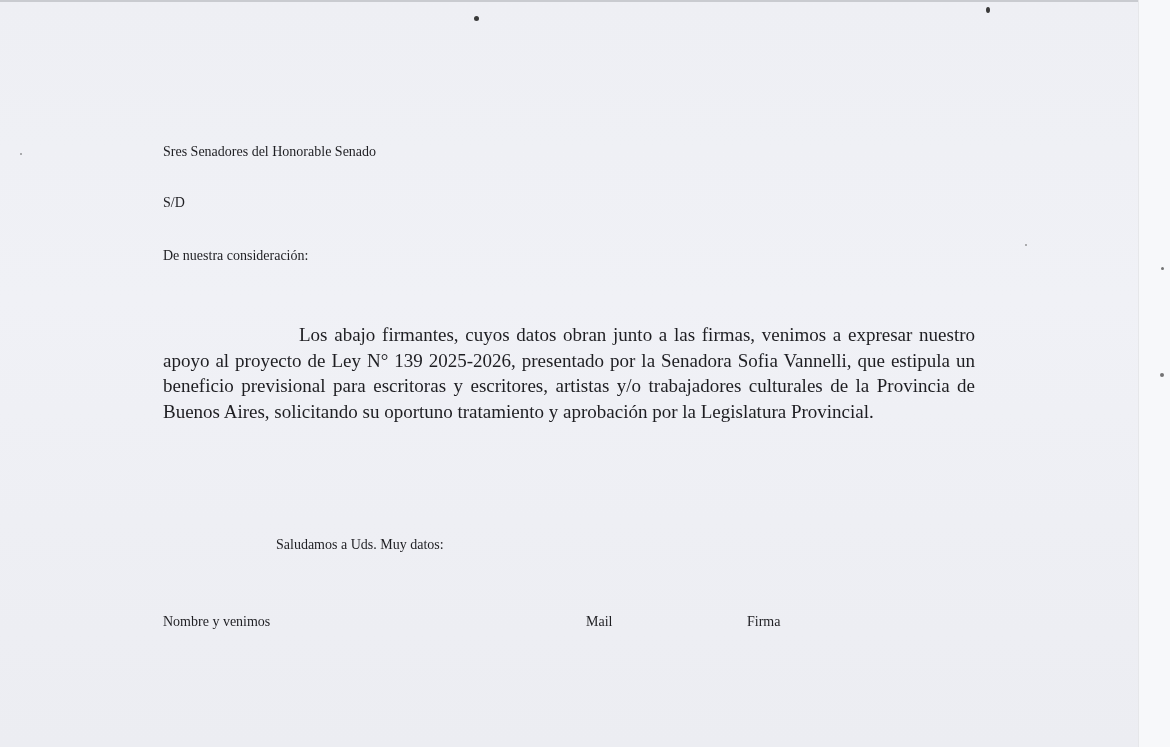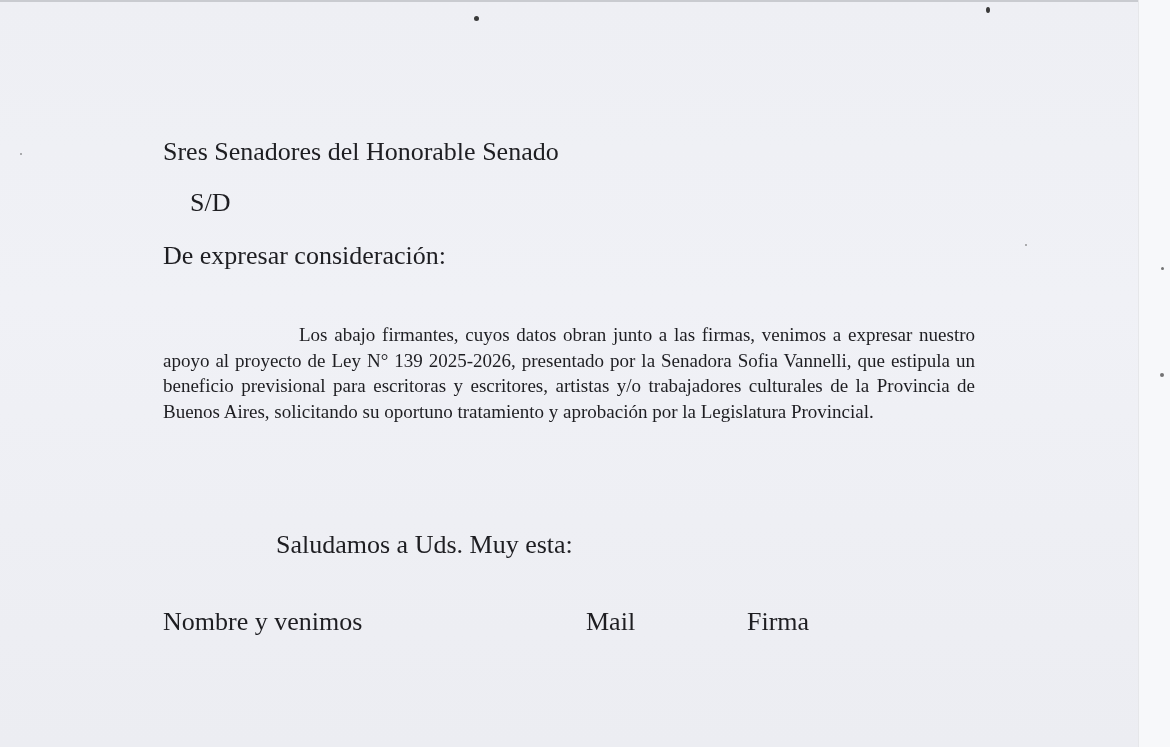--- a/index.html
+++ b/index.html
@@ -34,21 +34,21 @@
       background: #c9cbd0;
     }
     .speck {
       position: absolute;
       background: #3a3a3a;
       border-radius: 50%;
     }
     .doc-text {
       position: absolute;
       font-family: "Liberation Serif", serif;
-      font-size: 26px;
+      font-size: 14px;
       color: #1e1e22;
       line-height: 26px;
       white-space: nowrap;
     }
     .para {
       position: absolute;
       left: 163px;
       width: 812px;
       font-family: "Liberation Serif", serif;
       font-size: 19px;
@@ -62,28 +62,28 @@
 
 <div class="page">
   <div class="top-line"></div>
 
   <div class="speck" style="left:474px;top:16px;width:5px;height:5px;"></div>
   <div class="speck" style="left:986px;top:7px;width:4px;height:6px;"></div>
   <div class="speck" style="left:20px;top:153px;width:2px;height:2px;opacity:.5"></div>
   <div class="speck" style="left:1025px;top:244px;width:2px;height:2px;opacity:.5"></div>
 
   <div class="doc-text" style="left:163px;top:139px;">Sres Senadores del Honorable Senado</div>
-  <div class="doc-text" style="left:163px;top:190px;margin-left:27px;">S/D</div>
+  <div class="doc-text" style="left:163px;top:190px;">S/D</div>
 
-  <div class="doc-text" style="left:163px;top:243px;">De expresar consideración:</div>
+  <div class="doc-text" style="left:163px;top:243px;">De nuestra consideración:</div>
 
   <div class="para" style="top:322px;text-indent:136px;">Los abajo firmantes, cuyos datos obran junto a las firmas, venimos a expresar nuestro apoyo al proyecto de Ley N°  139 2025-2026, presentado por la Senadora Sofia Vannelli, que estipula un beneficio previsional para escritoras y escritores, artistas y/o trabajadores culturales de la Provincia de Buenos Aires, solicitando su oportuno tratamiento y aprobación por la Legislatura Provincial.</div>
 
 
-  <div class="doc-text" style="left:276px;top:532px;">Saludamos a Uds. Muy esta:</div>
+  <div class="doc-text" style="left:276px;top:532px;">Saludamos a Uds. Muy datos:</div>
 
   <div class="doc-text" style="left:163px;top:609px;">Nombre y venimos</div>
   <div class="doc-text" style="left:586px;top:609px;">Mail</div>
   <div class="doc-text" style="left:726px;top:609px;margin-left:21px;">Firma</div>
 </div>
 
 <div class="page-edge">
   <div class="speck" style="left:22px;top:267px;width:3px;height:3px;opacity:.7"></div>
   <div class="speck" style="left:21px;top:373px;width:4px;height:4px;opacity:.7"></div>
 </div>

